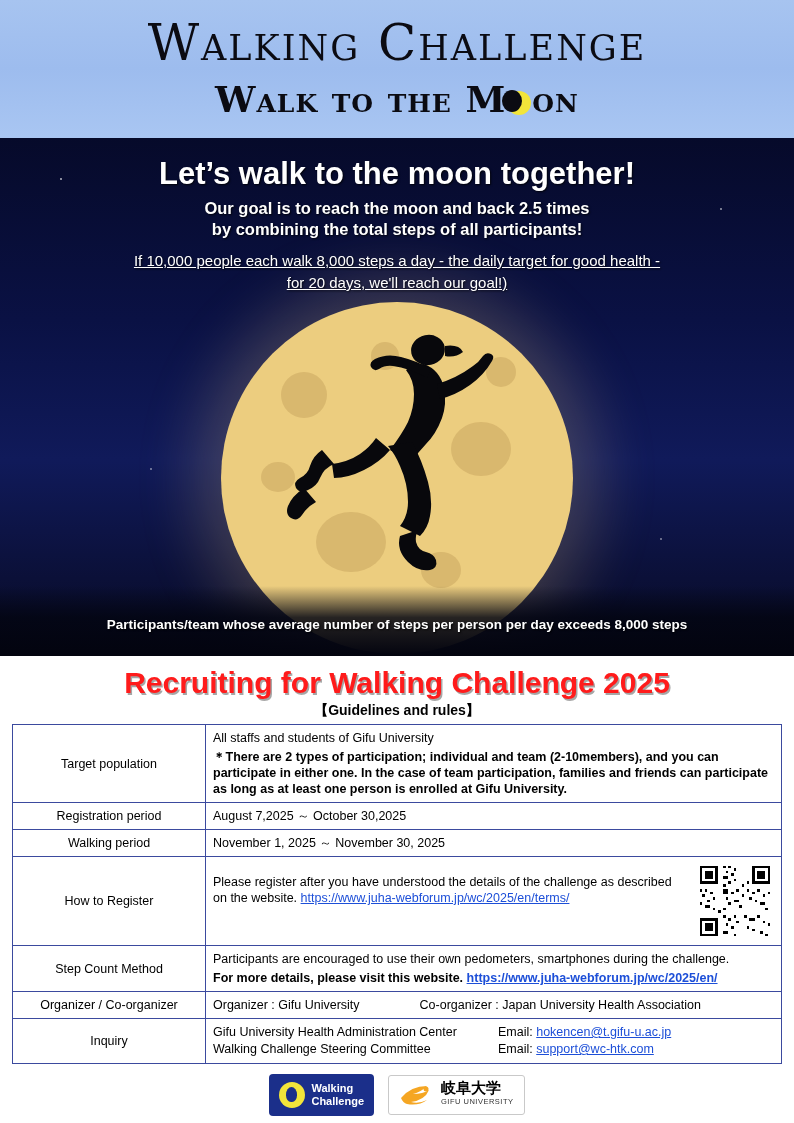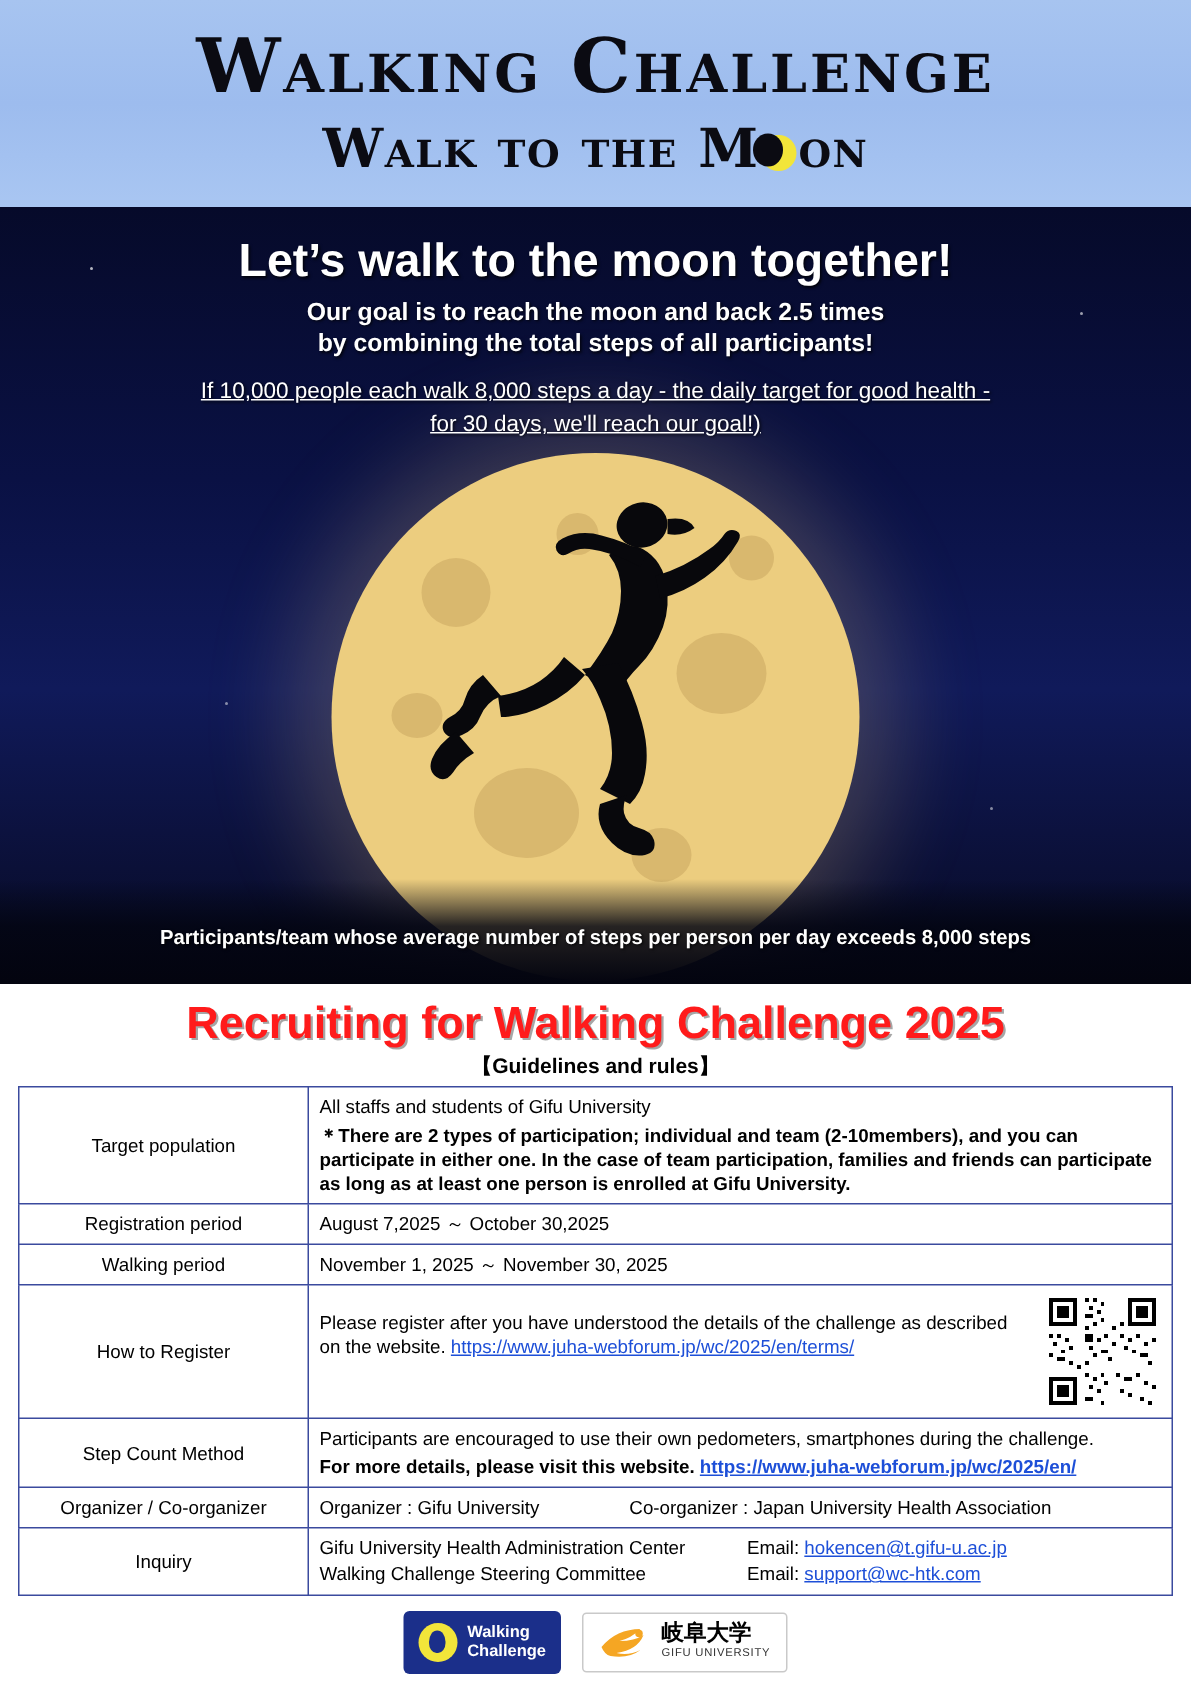--- a/index.html
+++ b/index.html
@@ -27,21 +27,21 @@
     background: linear-gradient(to bottom, #a7c4f0 0%, #9dbcee 50%, #a9c6f2 100%);
     overflow: hidden;
   }
   .header-title {
     position: absolute;
     top: 14px;
     left: 0;
     right: 0;
     text-align: center;
     font-family: "DejaVu Serif", serif;
-    font-weight: bold;
+    font-weight: normal;
     font-size: 50px;
     letter-spacing: 2px;
     color: #0b0b12;
     font-variant: small-caps;
     white-space: nowrap;
   }
   .header-sub {
     position: absolute;
     top: 78px;
     left: 0;
@@ -359,21 +359,21 @@
       </g>
     </svg>
 
     <div class="hero-h1">Let’s walk to the moon together!</div>
     <div class="hero-h2">
       <span>Our goal is to reach the moon and back 2.5 times</span><br>
       <span>by combining the total steps of all participants!</span>
     </div>
     <div class="hero-h3">
       <span>If 10,000 people each walk 8,000 steps a day - the daily target for good health -</span><br>
-      <span>for 30 days, we'll reach our goal!)</span>
+      <span>for 20 days, we'll reach our goal!)</span>
     </div>
 
     <div class="horizon"></div>
 
     <div class="hero-note">
       <span>Participants/team whose average number of steps per person per day exceeds 8,000 steps</span><br>
     </div>
   </div>
 
   <div class="lower">

